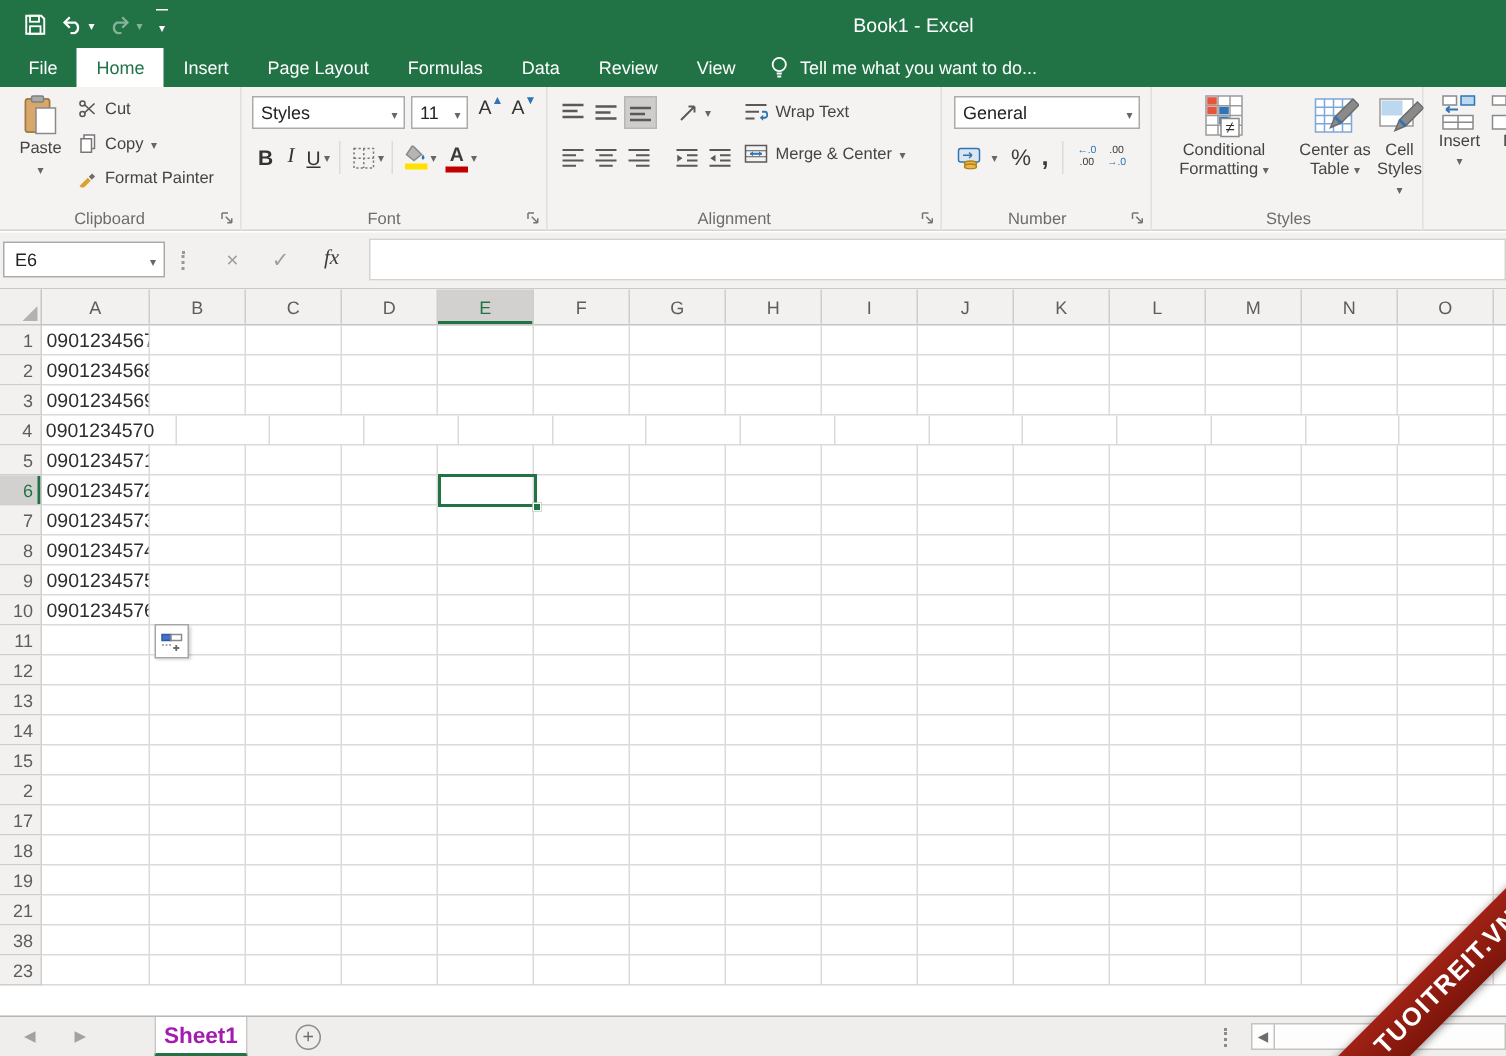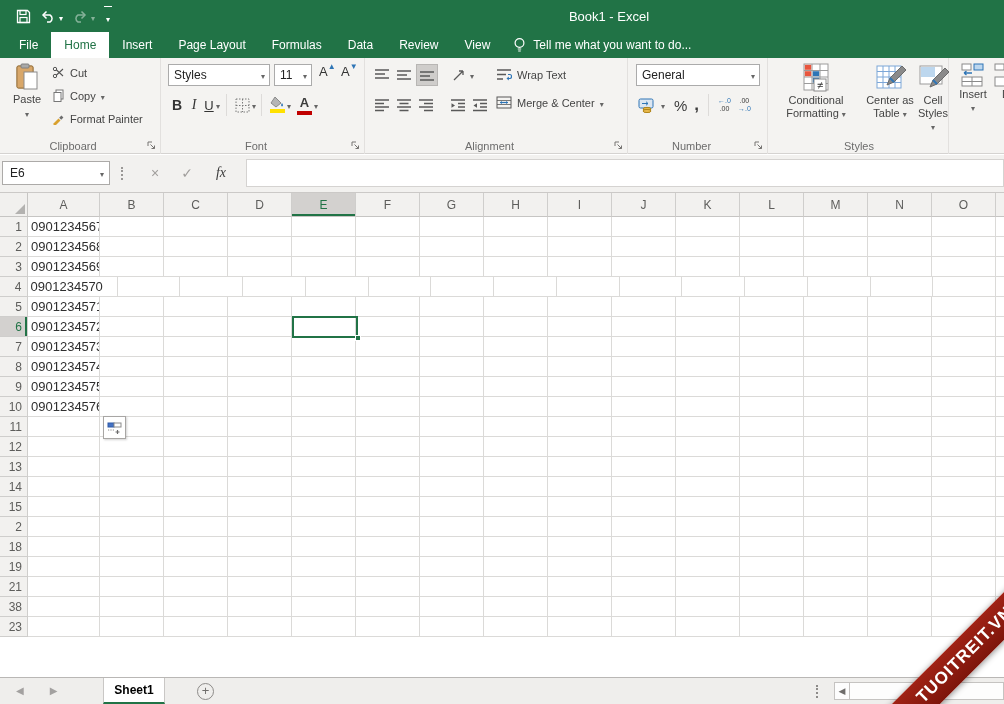--- a/index.html
+++ b/index.html
@@ -64,21 +64,21 @@
   .grhead.selrow { background:#d3d1cf; color:#217346; box-shadow:inset -2px 0 0 0 #217346; }
   .gcell { border-right:1px solid #dbdad8; border-bottom:1px solid #dbdad8; display:flex; align-items:center; padding-left:3px; font-size:13px; color:#2e2e2e; overflow:hidden; }
   .gcol.sliver, .gcell.sliver { border-right:none; }
   .selbox { position:absolute; left:292px; top:123px; width:66px; height:22px; border:2px solid #217346; z-index:5; }
   .selbox .handle { position:absolute; right:-5px; bottom:-5px; width:6px; height:6px; background:#217346; border:1px solid #fff; }
   .autofill { position:absolute; left:103px; top:223px; width:23px; height:23px; background:#fff; border:1px solid #a8a6a4; box-shadow:1px 1px 2px rgba(0,0,0,.18); z-index:4; display:flex; align-items:center; justify-content:center; }
 
   
   .sheetbar { position:absolute; top:677px; left:0; right:0; height:27px; background:#efeeec; border-top:1px solid #b9b7b5; }
   .navarrows { position:absolute; left:16px; top:7px; display:flex; gap:26px; color:#a3a1a0; font-size:10px; }
-  .sheettab { position:absolute; left:103px; top:0; width:62px; height:26px; background:#fff; border-left:1px solid #c9c7c5; border-right:1px solid #c9c7c5; border-bottom:2px solid #217346; display:flex; align-items:center; justify-content:center; font-size:12px; font-weight:bold; color:#000000; }
+  .sheettab { position:absolute; left:103px; top:0; width:62px; height:26px; background:#fff; border-left:1px solid #c9c7c5; border-right:1px solid #c9c7c5; border-bottom:2px solid #217346; display:flex; align-items:center; justify-content:center; font-size:15px; font-weight:bold; color:#a21caf; }
   .addsheet { position:absolute; left:197px; top:5px; width:17px; height:17px; border:1px solid #8d8b89; border-radius:50%; color:#6f6d6b; font-size:13px; line-height:14px; text-align:center; }
   .grip { position:absolute; left:816px; top:7px; height:13px; border-left:2px dotted #8d8b89; }
   .hscroll { position:absolute; left:834px; right:0; top:4px; height:18px; display:flex; }
   .hscroll .arrowbox { width:16px; height:18px; background:#fdfdfd; border:1px solid #c5c3c1; color:#6f6d6b; font-size:9px; display:flex; align-items:center; justify-content:center; }
   .hscroll .track { flex:1; background:#fdfdfd; border:1px solid #c5c3c1; border-left:none; }
 
   
   .watermark { position:absolute; left:845px; top:638px; width:240px; height:34px; background:linear-gradient(180deg,#a02215,#7d150b); transform:rotate(-45deg); z-index:30; display:flex; align-items:center; justify-content:center; color:#fff; font-weight:bold; font-size:17px; letter-spacing:1px; box-shadow:0 1px 6px rgba(0,0,0,.45); }
 </style>
 </head>
@@ -752,20 +752,39 @@
         <div class="gcell" style="width:64px"></div>
         <div class="gcell" style="width:64px"></div>
         <div class="gcell" style="width:64px"></div>
         <div class="gcell" style="width:64px"></div>
         <div class="gcell" style="width:64px"></div>
         <div class="gcell" style="width:64px"></div>
         <div class="gcell" style="width:64px"></div>
         <div class="gcell sliver" style="width:8px"></div>
       </div>
       <div class="grow">
+        <div class="grhead">17</div>
+        <div class="gcell" style="width:72px"></div>
+        <div class="gcell" style="width:64px"></div>
+        <div class="gcell" style="width:64px"></div>
+        <div class="gcell" style="width:64px"></div>
+        <div class="gcell" style="width:64px"></div>
+        <div class="gcell" style="width:64px"></div>
+        <div class="gcell" style="width:64px"></div>
+        <div class="gcell" style="width:64px"></div>
+        <div class="gcell" style="width:64px"></div>
+        <div class="gcell" style="width:64px"></div>
+        <div class="gcell" style="width:64px"></div>
+        <div class="gcell" style="width:64px"></div>
+        <div class="gcell" style="width:64px"></div>
+        <div class="gcell" style="width:64px"></div>
+        <div class="gcell" style="width:64px"></div>
+        <div class="gcell sliver" style="width:8px"></div>
+      </div>
+      <div class="grow">
         <div class="grhead">18</div>
         <div class="gcell" style="width:72px"></div>
         <div class="gcell" style="width:64px"></div>
         <div class="gcell" style="width:64px"></div>
         <div class="gcell" style="width:64px"></div>
         <div class="gcell" style="width:64px"></div>
         <div class="gcell" style="width:64px"></div>
         <div class="gcell" style="width:64px"></div>
         <div class="gcell" style="width:64px"></div>
         <div class="gcell" style="width:64px"></div>

